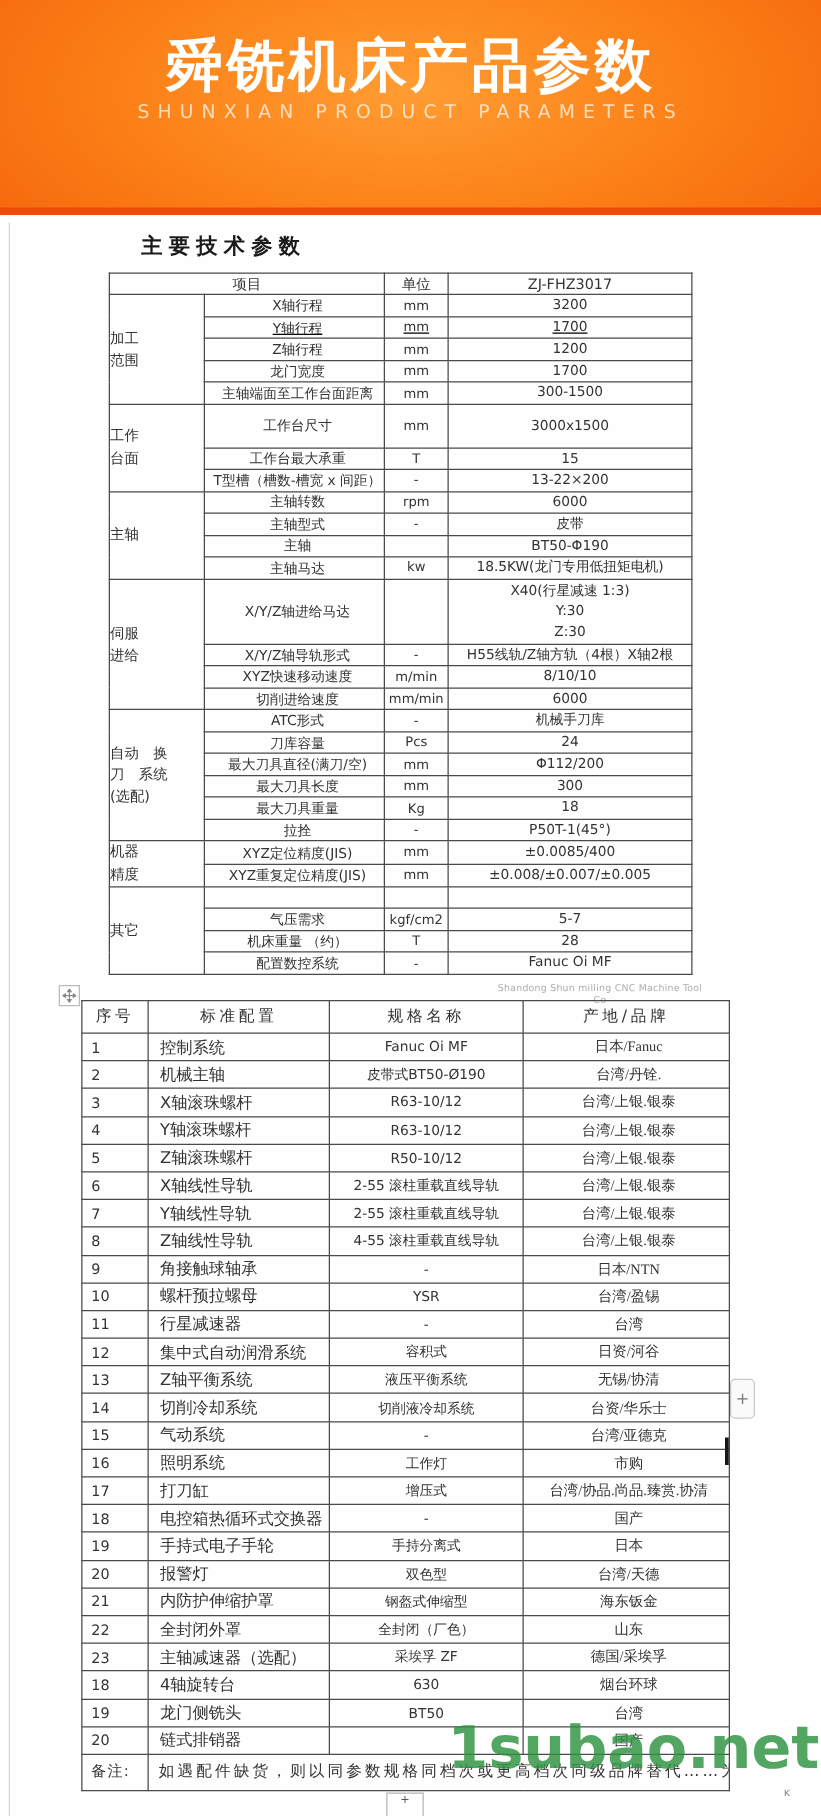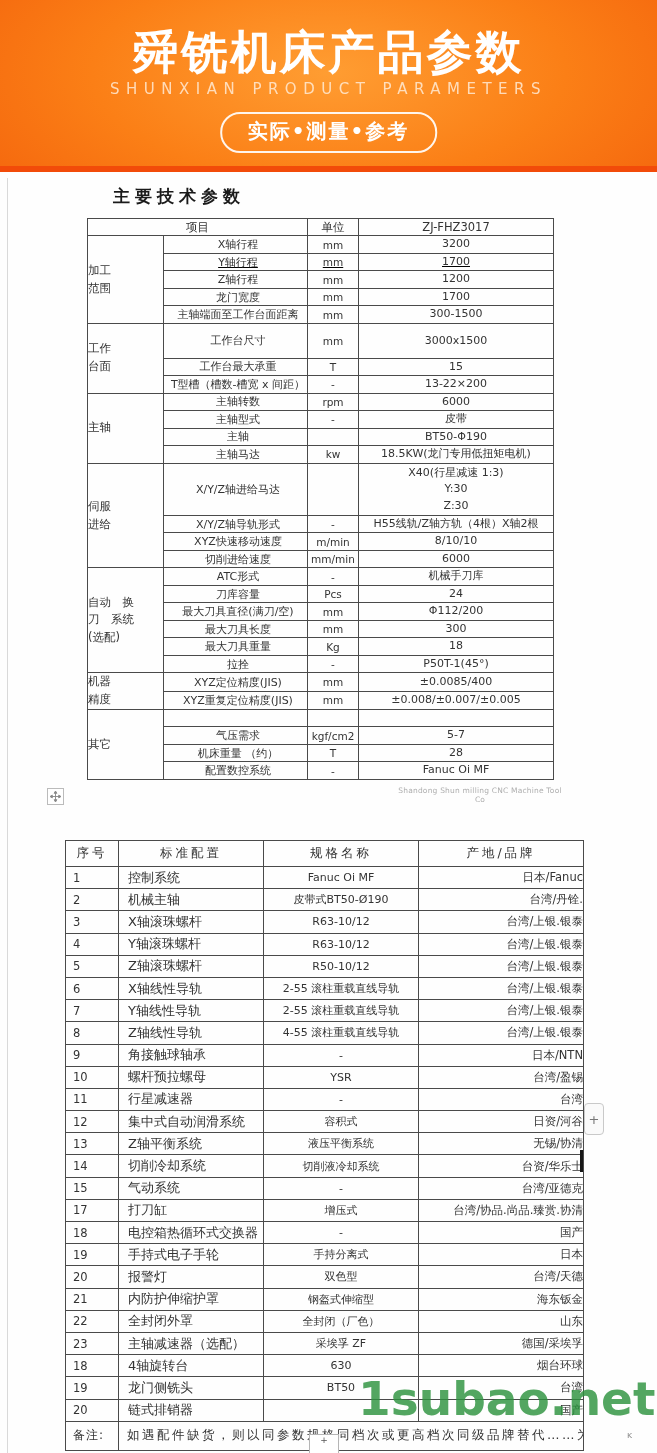--- a/index.html
+++ b/index.html
@@ -29,26 +29,26 @@
   td{border:1px solid #4a4a4a;font-size:11px;color:#333;overflow:hidden;
      white-space:nowrap;padding:0;}
 
   #t1{position:absolute;left:87px;top:218px;width:466px;}
   #t1 td.c-head{text-align:center;font-size:11.5px;}
   #t1 td.c-group{text-align:left;line-height:1.55;font-size:11.5px;}
   #t1 td.c-item{text-align:center;padding-left:5px;}
   #t1 td.c-unit{text-align:center;font-size:10.5px;}
   #t1 td.c-val{text-align:center;line-height:1.5;}
 
-  #t2{position:absolute;left:65px;top:800px;width:518px;margin-top:40px;}
+  #t2{position:absolute;left:65px;top:800px;width:518px;}
   #t2 td.h{text-align:center;font-size:12.5px;letter-spacing:3px;}
   #t2 td.c-no{text-align:left;padding-left:7px;font-size:11.5px;}
   #t2 td.c-name{text-align:left;padding-left:9px;font-size:13px;}
   #t2 td.c-spec{text-align:center;font-size:11px;}
-  #t2 td.c-brand{text-align:right;padding-left:4px;font-size:11.5px;}
+  #t2 td.c-brand{text-align:center;padding-left:4px;font-size:11.5px;font-family:Liberation Serif, serif;}
   #t2 td.c-remark-label{text-align:left;padding-left:7px;font-size:12px;letter-spacing:1px;}
   #t2 td.c-remark{text-align:left;padding-left:8px;font-size:12.5px;letter-spacing:2.5px;}
 
   
   .wm-company{position:absolute;left:392px;top:786px;width:176px;text-align:center;
               color:#aeaeae;font-size:7.5px;letter-spacing:0.2px;}
   .wm-site{position:absolute;left:358px;top:1371px;color:rgba(45,146,62,0.82);
            font-size:47px;font-weight:bold;white-space:nowrap;z-index:9;}
   .drag-handle{position:absolute;left:47px;top:788px;width:15px;height:15px;border:1px solid #bbbbbb;
                background:#ffffff;display:flex;align-items:center;justify-content:center;}
@@ -61,21 +61,20 @@
   .corner-mark{position:absolute;left:627px;top:1430px;color:#8a8a8a;font-size:9px;}
 </style>
 </head>
 <body>
 
 <div class="page">
 
   <div class="banner">
     <div class="banner-title">舜铣机床产品参数</div>
     <div class="banner-sub">SHUNXIAN PRODUCT PARAMETERS</div>
-    <div class="banner-badge">实际•测量•参考</div>
     <div class="banner-strip"></div>
   </div>
 
   <div class="left-line"></div>
 
   <div class="sec-title">主要技术参数</div>
   <table id="t1">
     <colgroup>
         <col style="width:76px">
         <col style="width:144px">
@@ -350,20 +349,26 @@
           <td class="c-spec">切削液冷却系统</td>
           <td class="c-brand">台资/华乐士</td>
         </tr>
         <tr style="height: 22.2px;">
           <td class="c-no">15</td>
           <td class="c-name">气动系统</td>
           <td class="c-spec">-</td>
           <td class="c-brand">台湾/亚德克</td>
         </tr>
         <tr style="height: 22.2px;">
+          <td class="c-no">16</td>
+          <td class="c-name">照明系统</td>
+          <td class="c-spec">工作灯</td>
+          <td class="c-brand">市购</td>
+        </tr>
+        <tr style="height: 22.2px;">
           <td class="c-no">17</td>
           <td class="c-name">打刀缸</td>
           <td class="c-spec">增压式</td>
           <td class="c-brand">台湾/协品.尚品.臻赏.协清</td>
         </tr>
         <tr style="height: 22.2px;">
           <td class="c-no">18</td>
           <td class="c-name">电控箱热循环式交换器</td>
           <td class="c-spec">-</td>
           <td class="c-brand">国产</td>

